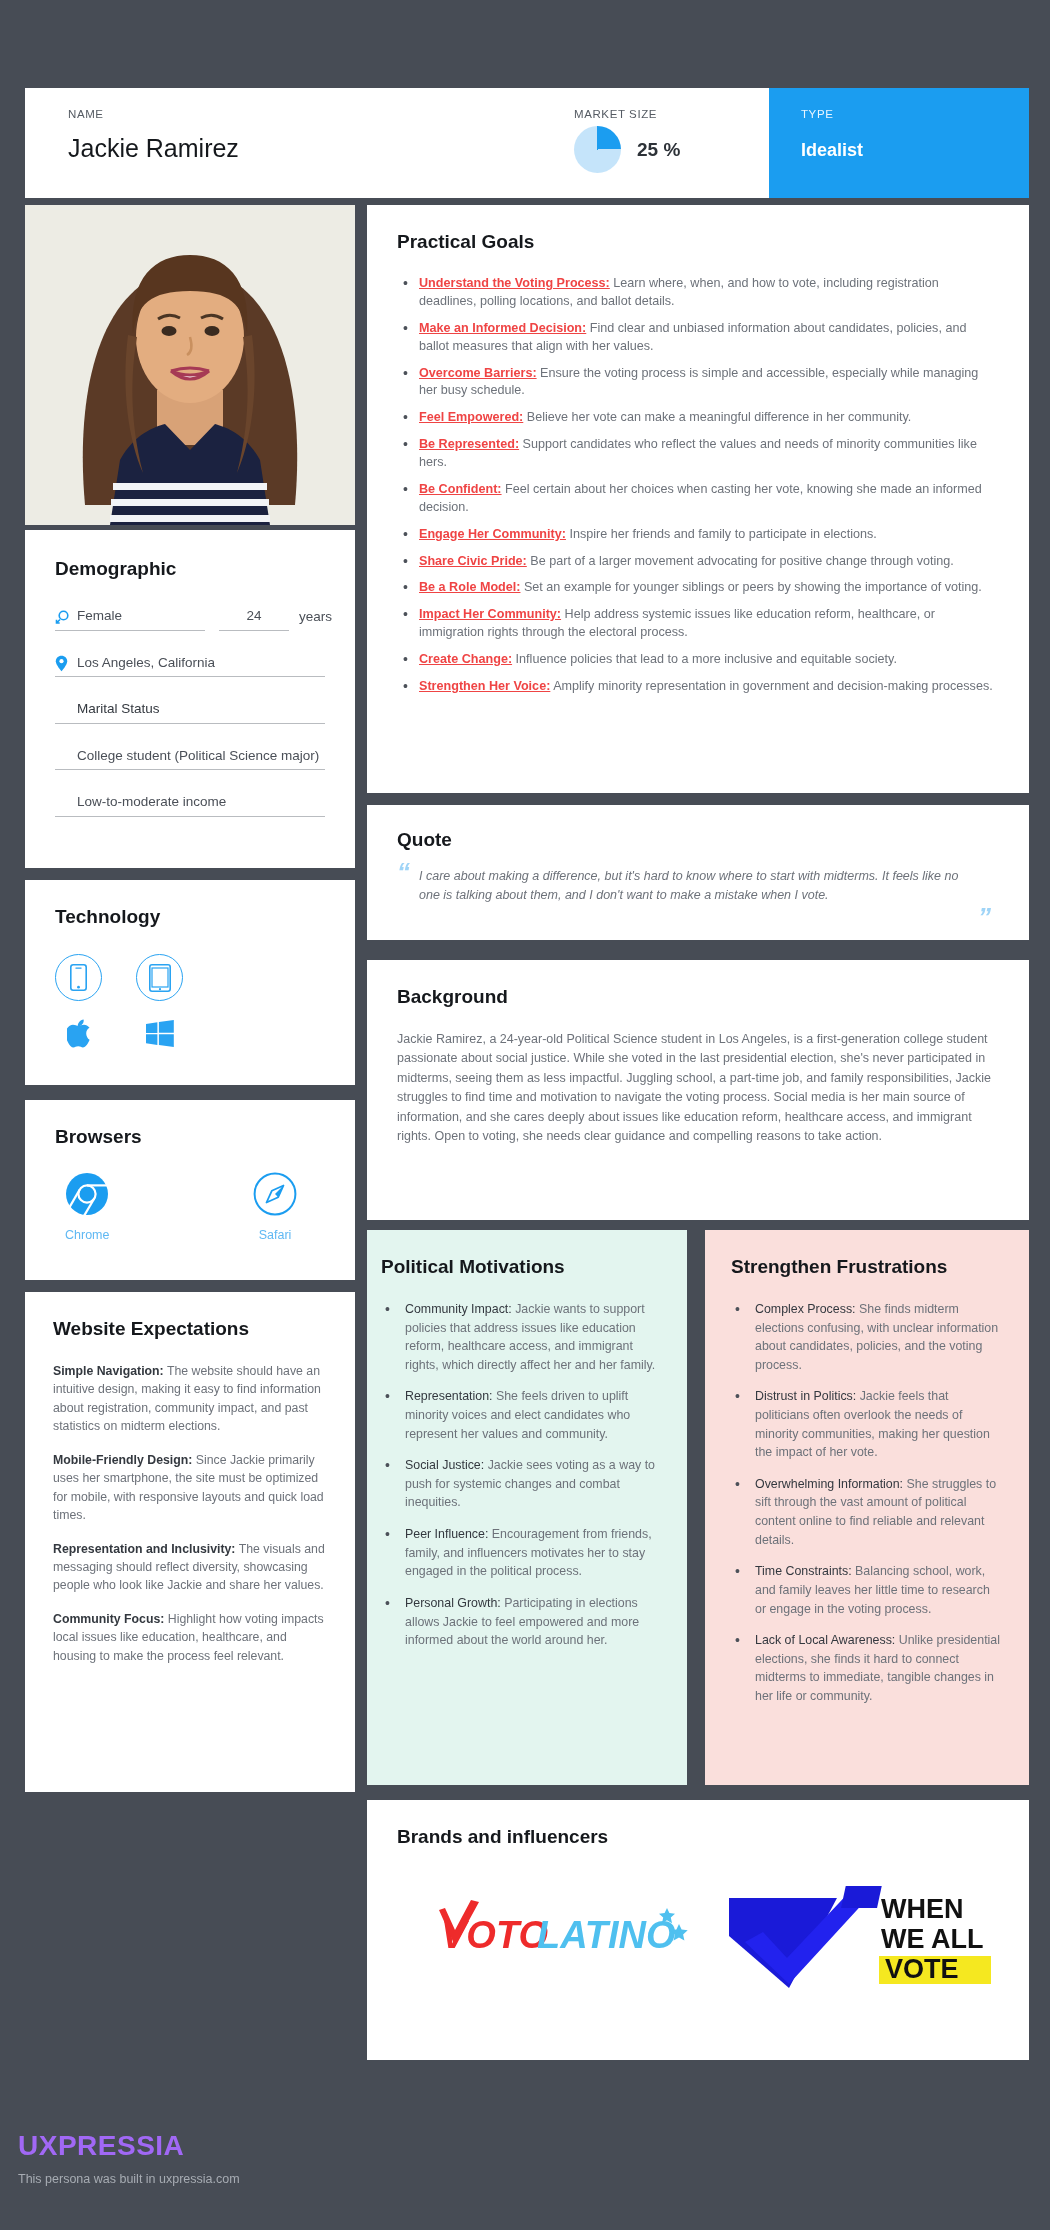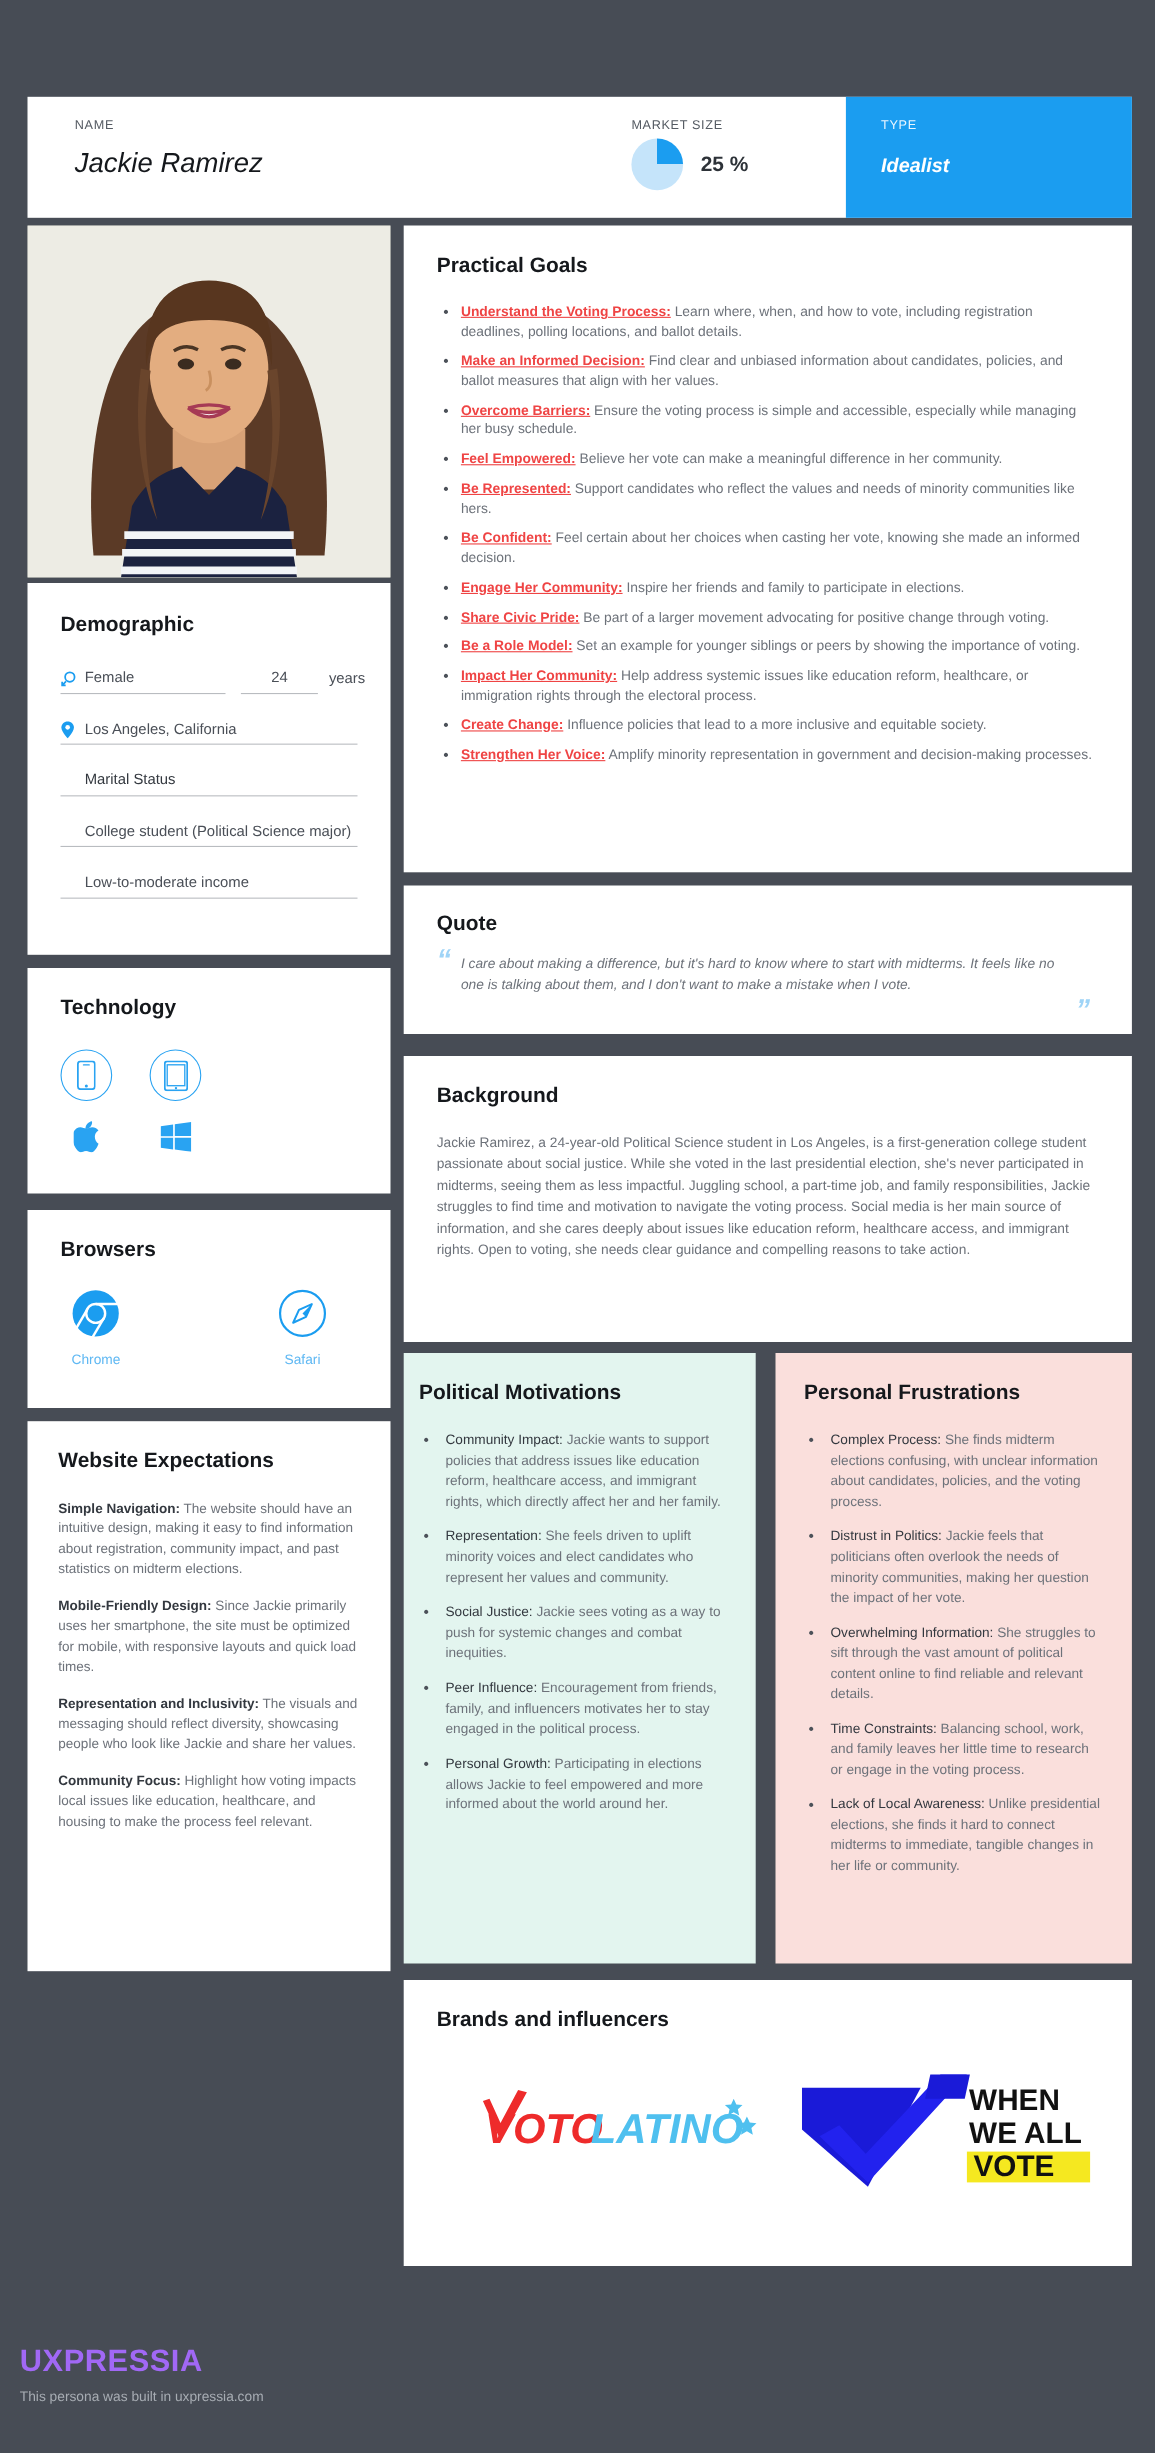--- a/index.html
+++ b/index.html
@@ -14,21 +14,21 @@
 
   
   .header {
     position:absolute; left:25px; top:88px; width:1004px; height:110px;
     background:#ffffff; display:flex; align-items:stretch;
   }
   .hdr-name { flex:1 1 auto; padding:20px 0 0 43px; }
   .hdr-label {
     font-size:11.5px; letter-spacing:0.6px; color:#555b63; text-transform:uppercase;
   }
-  .hdr-value { font-size:25px; color:#15181c; margin-top:14px; font-weight:400;font-style:italic; }
+  .hdr-value { font-size:25px; color:#15181c; margin-top:14px; font-weight:400; }
   .hdr-market {
     width:195px; padding:20px 0 0 0; display:flex; flex-direction:column;
     align-items:flex-start;
   }
   .market-row { display:flex; align-items:center; margin-top:6px; }
   .pie {
     width:47px; height:47px; border-radius:50%;
     background:conic-gradient(#1b9df0 0% 25%, #c5e4fa 25% 100%);
   }
   .market-pct { font-size:19px; font-weight:700; color:#2d3238; margin-left:16px; }
@@ -360,21 +360,21 @@
     <ul class="pm-list">
       <li><b>Community Impact:</b><span> Jackie wants to support policies that address issues like education reform, healthcare access, and immigrant rights, which directly affect her and her family.</span></li>
       <li><b>Representation:</b><span> She feels driven to uplift minority voices and elect candidates who represent her values and community.</span></li>
       <li><b>Social Justice:</b><span> Jackie sees voting as a way to push for systemic changes and combat inequities.</span></li>
       <li><b>Peer Influence:</b><span> Encouragement from friends, family, and influencers motivates her to stay engaged in the political process.</span></li>
       <li><b>Personal Growth:</b><span> Participating in elections allows Jackie to feel empowered and more informed about the world around her.</span></li>
     </ul>
   </div>
 
   <div class="card frustrations">
-    <div class="card-title">Personal Frustrations</div>
+    <div class="card-title">Strengthen Frustrations</div>
     <ul class="pm-list">
       <li><b>Complex Process:</b><span> She finds midterm elections confusing, with unclear information about candidates, policies, and the voting process.</span></li>
       <li><b>Distrust in Politics:</b><span> Jackie feels that politicians often overlook the needs of minority communities, making her question the impact of her vote.</span></li>
       <li><b>Overwhelming Information:</b><span> She struggles to sift through the vast amount of political content online to find reliable and relevant details.</span></li>
       <li><b>Time Constraints:</b><span> Balancing school, work, and family leaves her little time to research or engage in the voting process.</span></li>
       <li><b>Lack of Local Awareness:</b><span> Unlike presidential elections, she finds it hard to connect midterms to immediate, tangible changes in her life or community.</span></li>
     </ul>
   </div>
 
   <div class="card brands">

